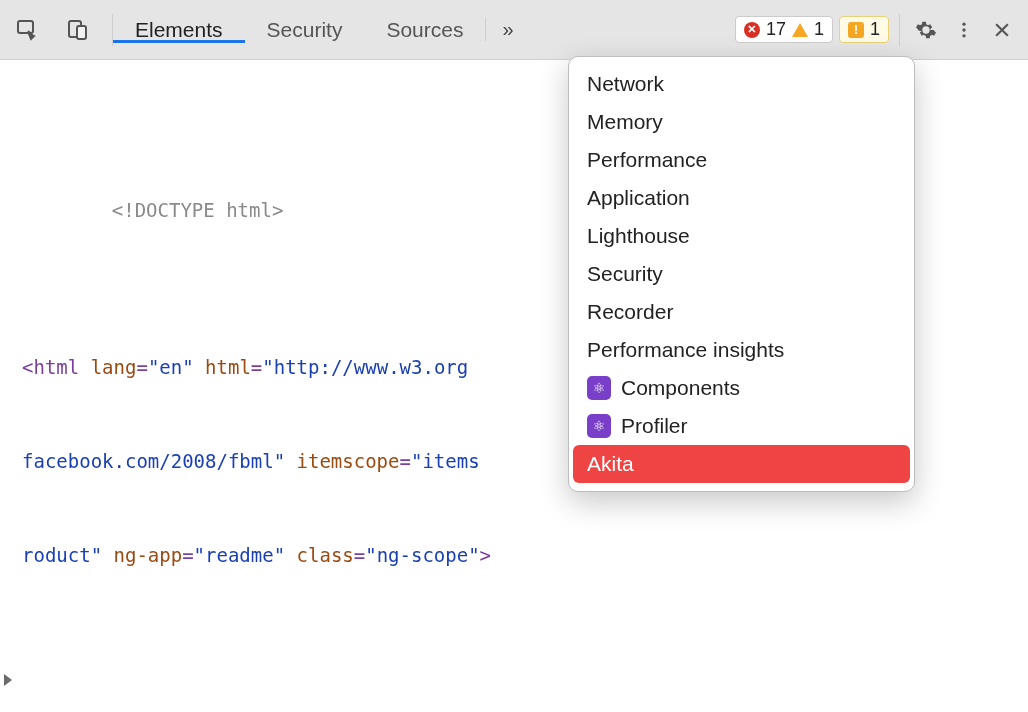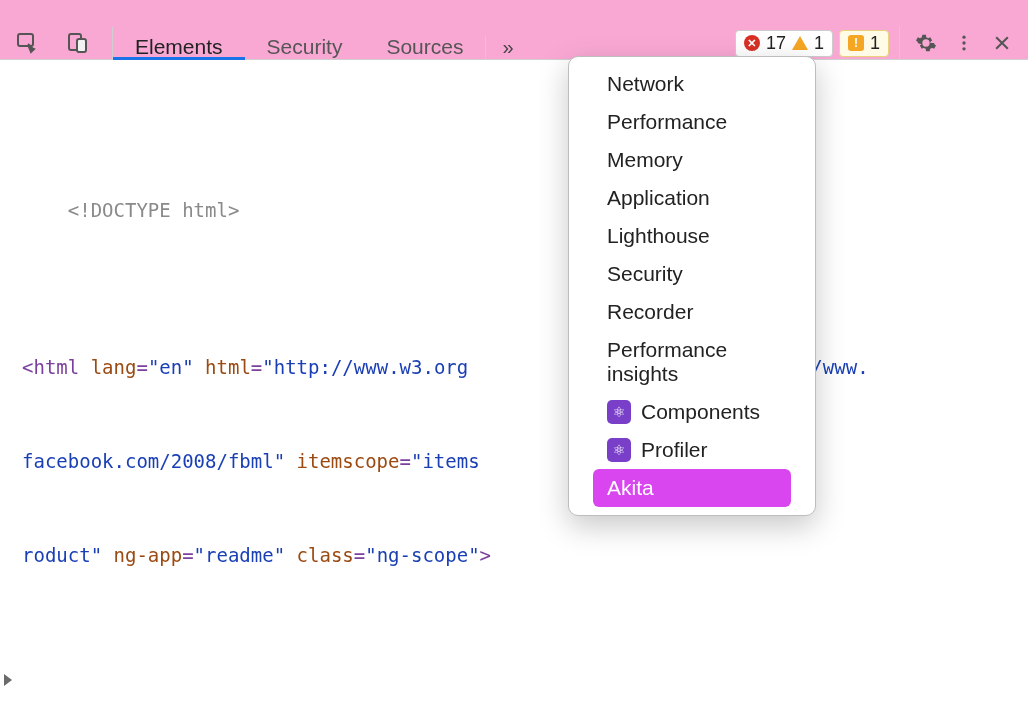--- a/index.html
+++ b/index.html
@@ -12,22 +12,22 @@
     height: 712px;
     overflow: hidden;
     position: relative;
   }
 
   
   .toolbar {
     height: 60px;
     border-bottom: 1px solid #cfcfcf;
     display: flex;
-    align-items: flex-end;
-    background: #f9a8d4;
+    align-items: center;
+    background: #e5e5e5;
     user-select: none;
   }
   .tb-left {
     display: flex;
     align-items: center;
     padding-left: 12px;
     gap: 18px;
     border-right: 1px solid #cfcfcf;
     padding-right: 18px;
   }
@@ -111,52 +111,52 @@
     white-space: pre-wrap;
     word-break: break-all;
     color:#222;
   }
   .code .row { display:block; position:relative; }
   .code .ind1 { padding-left: 0; }
   .code .ind2 { padding-left: 30px; }
   .tw { color:#7b3f9d; }         
   .an { color:#9b4a11;margin-top:20px; }         
   .av { color:#1a3fb5; }
-  .gy { color:#8a8a8a; }
+  .gy { color:#8a8a8a;margin-left:44px; }
   .disc {
     position:absolute; left:-18px; top:8px;
     width:0;height:0;
     border-top:6px solid transparent;
     border-bottom:6px solid transparent;
     border-left:8px solid #6b6b6b;
     cursor:pointer;
   }
 
   
   .menu {
     position:absolute;
     left:568px; top:56px;
-    width:248px;
+    width:347px;
     background:#fff;
     border:1px solid #bdbdbd;
     border-radius:10px;
     box-shadow:0 10px 30px rgba(0,0,0,.22);
-    padding:8px 24px;
+    padding:8px 4px;
     z-index:50;
   }
   .menu-item {
     display:flex; align-items:center; gap:10px;
     font-size:21px;
     padding:7px 14px;
     border-radius:6px;
     cursor:pointer;
     color:#222;
   }
   .menu-item.selected {
-    background:#d946ef;
+    background:#ef4444;
     color:#fff;
   }
   .react-badge {
     width:24px;height:24px;
     background:#7a3fc8;
     border-radius:5px;
     display:flex;align-items:center;justify-content:center;
     color:#fff;font-size:14px;
   }
 
@@ -239,22 +239,22 @@
   
   
   
   
 
   
 </div>
 
 <div class="menu">
   <div class="menu-item">Network</div>
+  <div class="menu-item">Memory</div>
   <div class="menu-item">Performance</div>
-  <div class="menu-item">Memory</div>
   <div class="menu-item">Application</div>
   <div class="menu-item">Lighthouse</div>
   <div class="menu-item">Security</div>
   <div class="menu-item">Recorder</div>
   <div class="menu-item">Performance insights</div>
   <div class="menu-item">
     <span class="react-badge">⚛</span>
     <span>Components</span>
   </div>
   <div class="menu-item">

